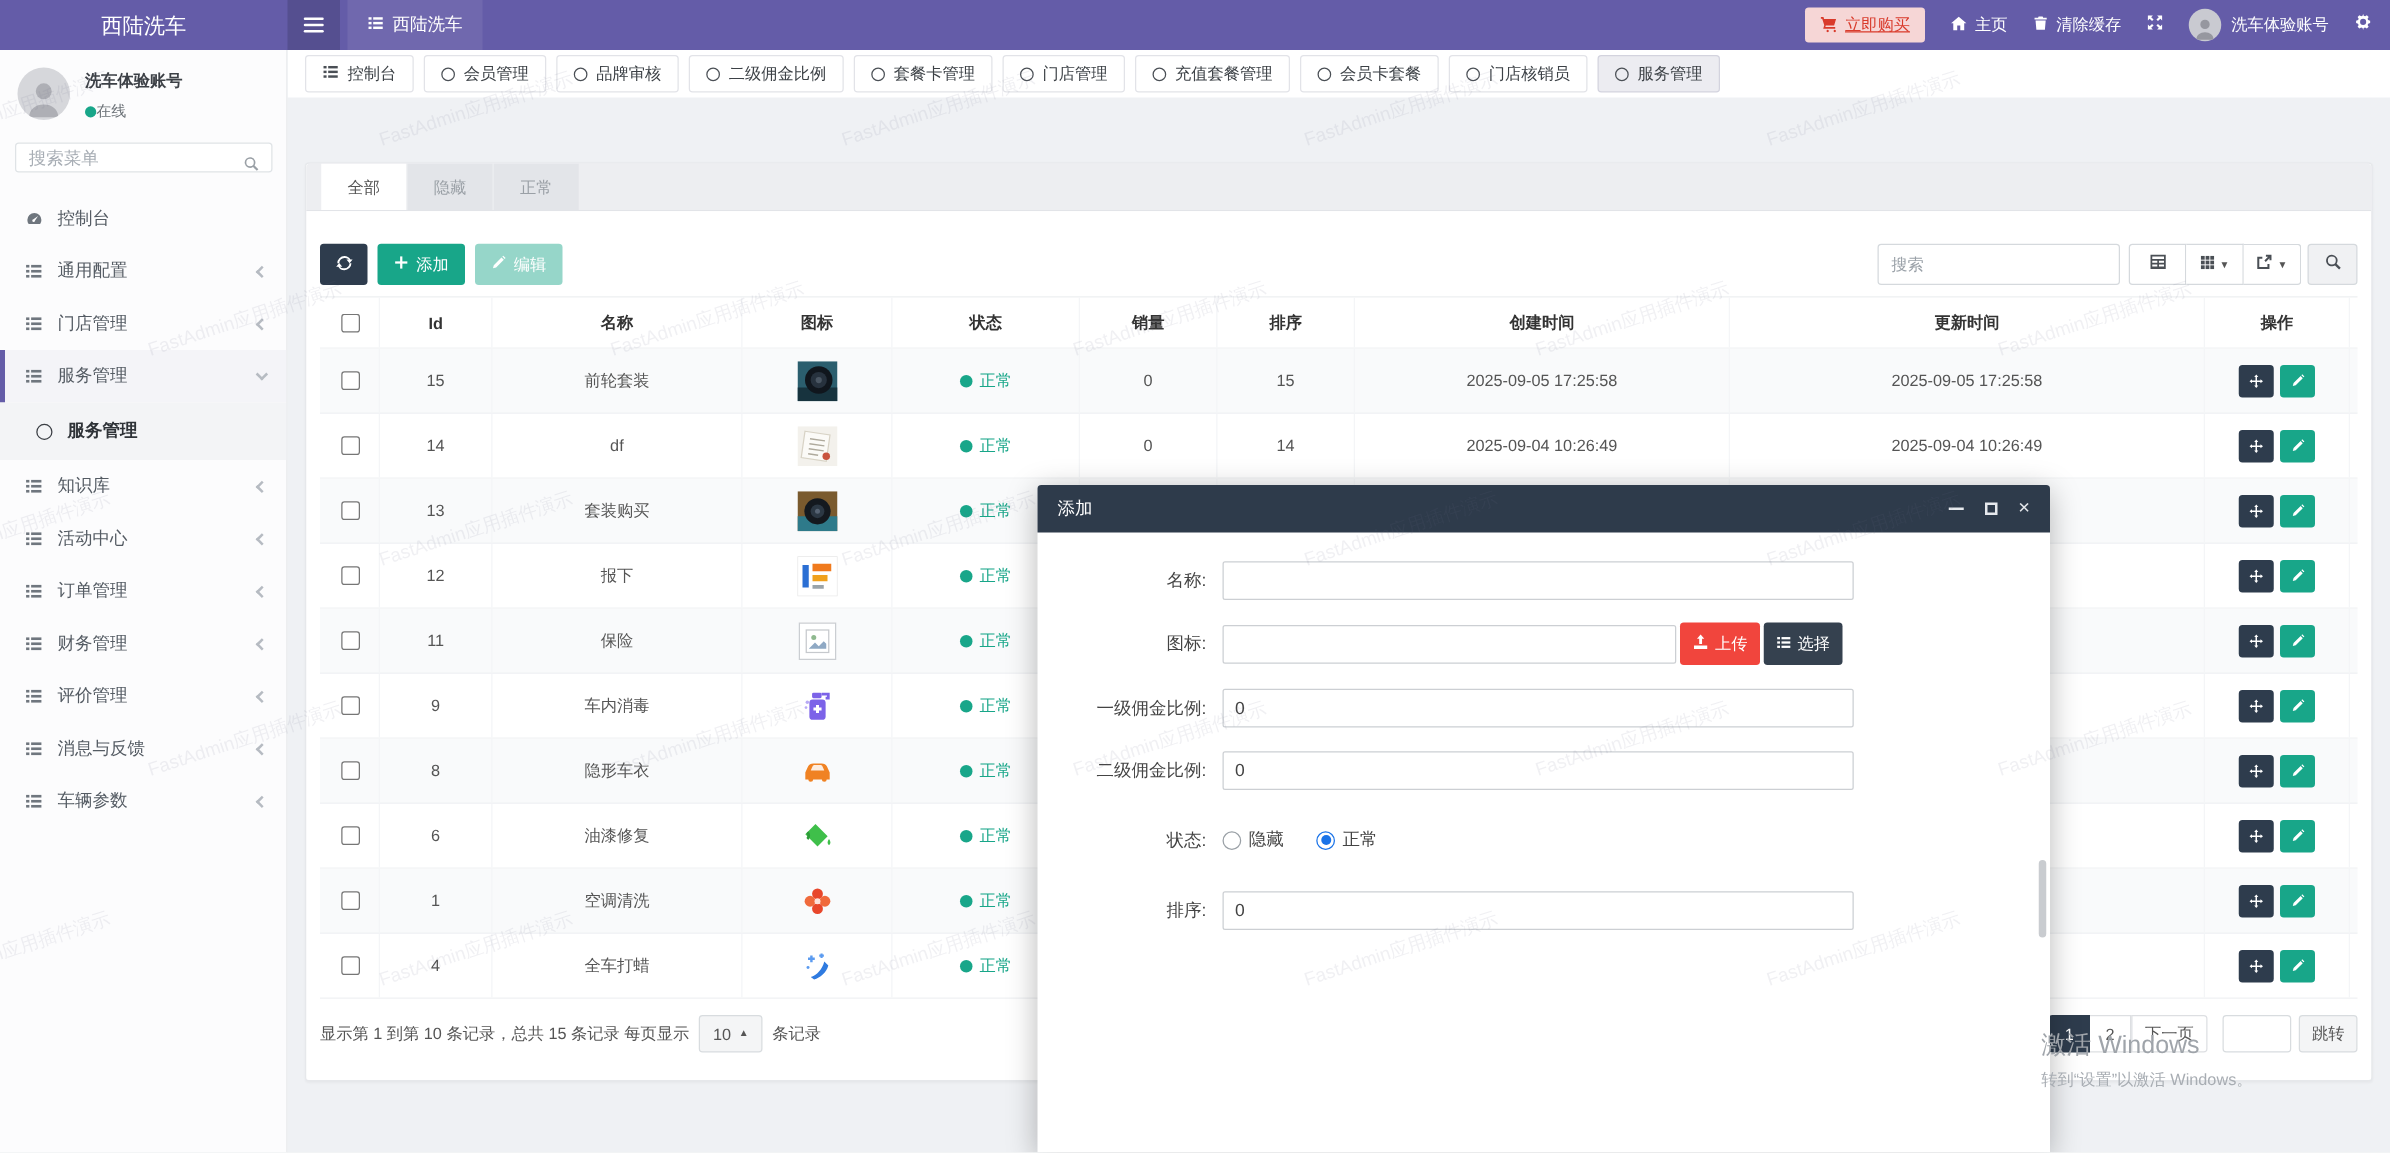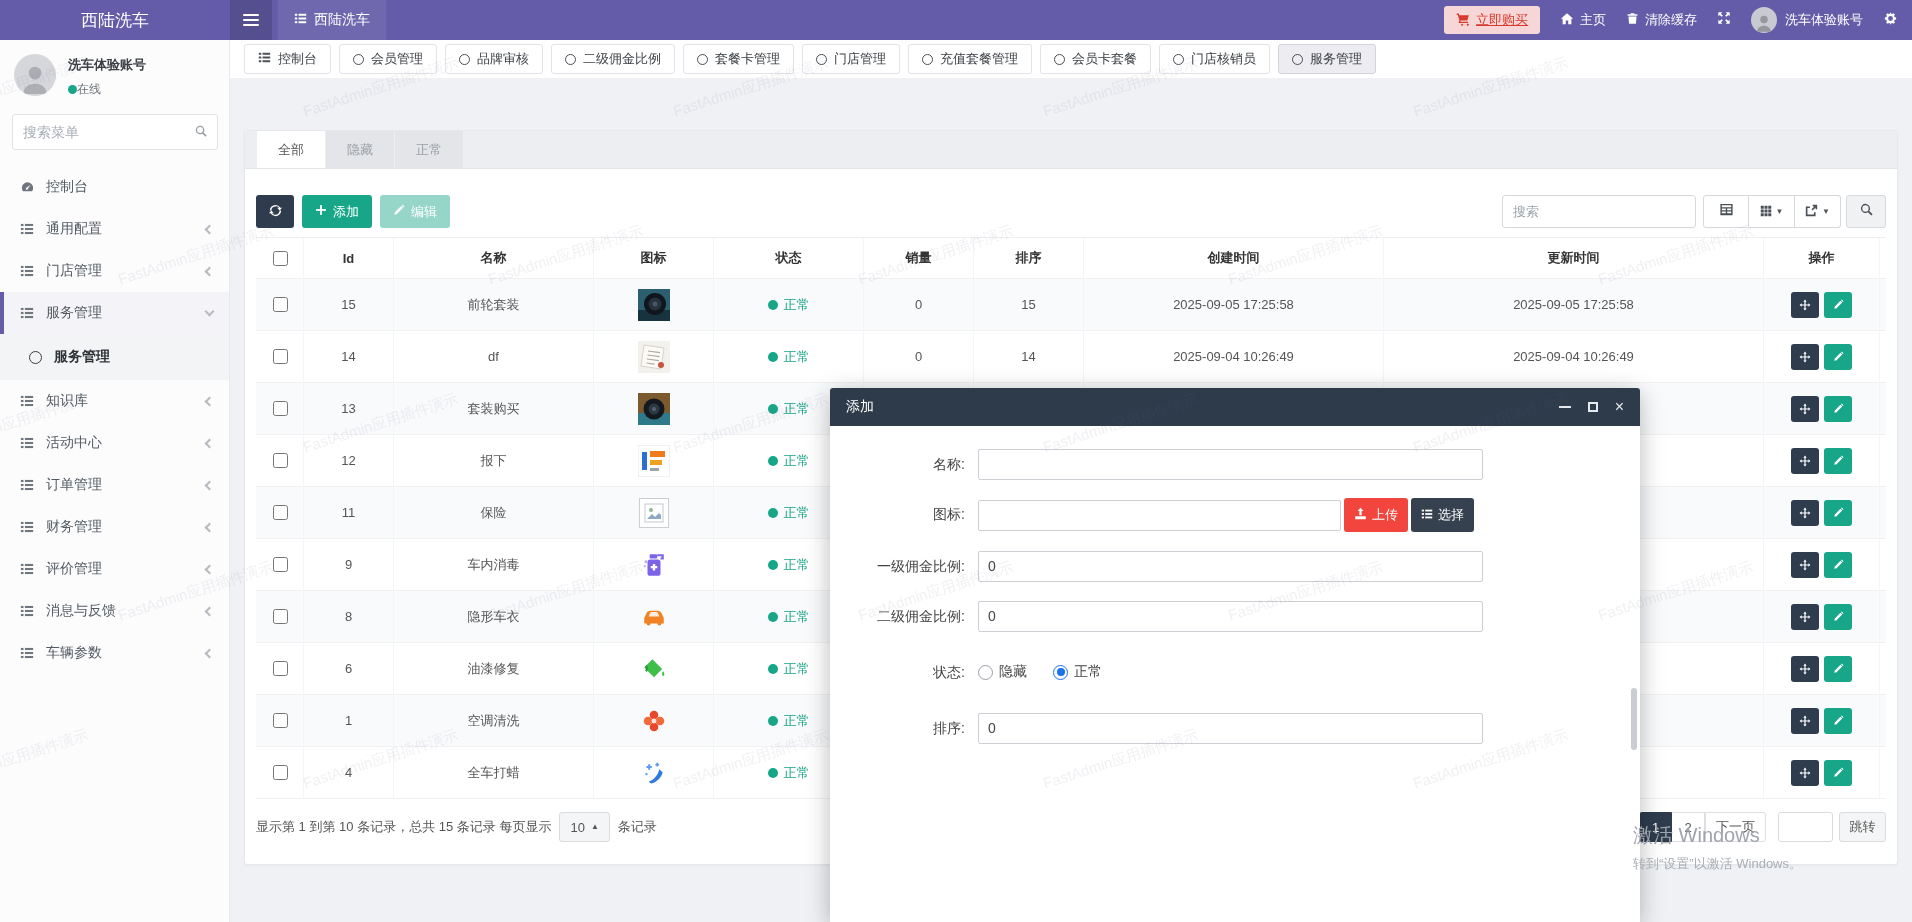--- a/index.html
+++ b/index.html
@@ -28,21 +28,21 @@
 
   
   #sidebar{position:absolute;left:0;top:40px;width:230px;height:882px;background:#FCFCFD;border-right:1px solid #E7E9EC;z-index:6;}
   #side-user{display:flex;align-items:flex-start;padding:14px 0 0 14px;}
   #side-avatar{width:42px;height:42px;border-radius:50%;background:#D6D7DB;overflow:hidden;display:flex;align-items:flex-end;justify-content:center;}
   #side-user-meta{margin-left:12px;padding-top:2px;}
   #side-username{font-size:13px;font-weight:bold;color:#3C4046;}
   #side-status{margin-top:7px;display:flex;align-items:center;gap:0;font-size:12px;color:#6A7076;}
   .dot{width:9px;height:9px;border-radius:50%;background:#18A689;display:inline-block;}
   #side-search{position:relative;margin:16px 12px 0 12px;}
-  #side-search input{width:206px;height:36px;border:1px solid #DFE3E6;border-radius:3px;padding:0 30px 0 10px;font-size:14px;color:#444;outline:none;background:#fff;}
+  #side-search input{width:206px;height:24px;border:1px solid #DFE3E6;border-radius:3px;padding:0 30px 0 10px;font-size:14px;color:#444;outline:none;background:#fff;}
   #side-search input::placeholder{color:#A8AEB5;}
   #side-search .mag{position:absolute;right:9px;top:10px;}
   #side-menu{margin-top:16px;}
   .side-item{position:relative;height:42px;display:flex;align-items:center;padding-left:19px;cursor:pointer;color:#545B63;font-size:14px;}
   .side-item .si{width:16px;display:flex;justify-content:center;}
   .side-item .lbl{margin-left:11px;}
   .side-item .chev{position:absolute;right:16px;}
   .side-item.active{background:#F4F4F8;border-left:4px solid #645CA8;padding-left:15px;}
   .side-item.sub{background:#F3F4F6;height:46px;font-weight:bold;color:#2F3338;padding-left:27px;}
   .chev{width:7px;height:7px;border-left:2px solid #B6BBC2;border-bottom:2px solid #B6BBC2;display:inline-block;}

